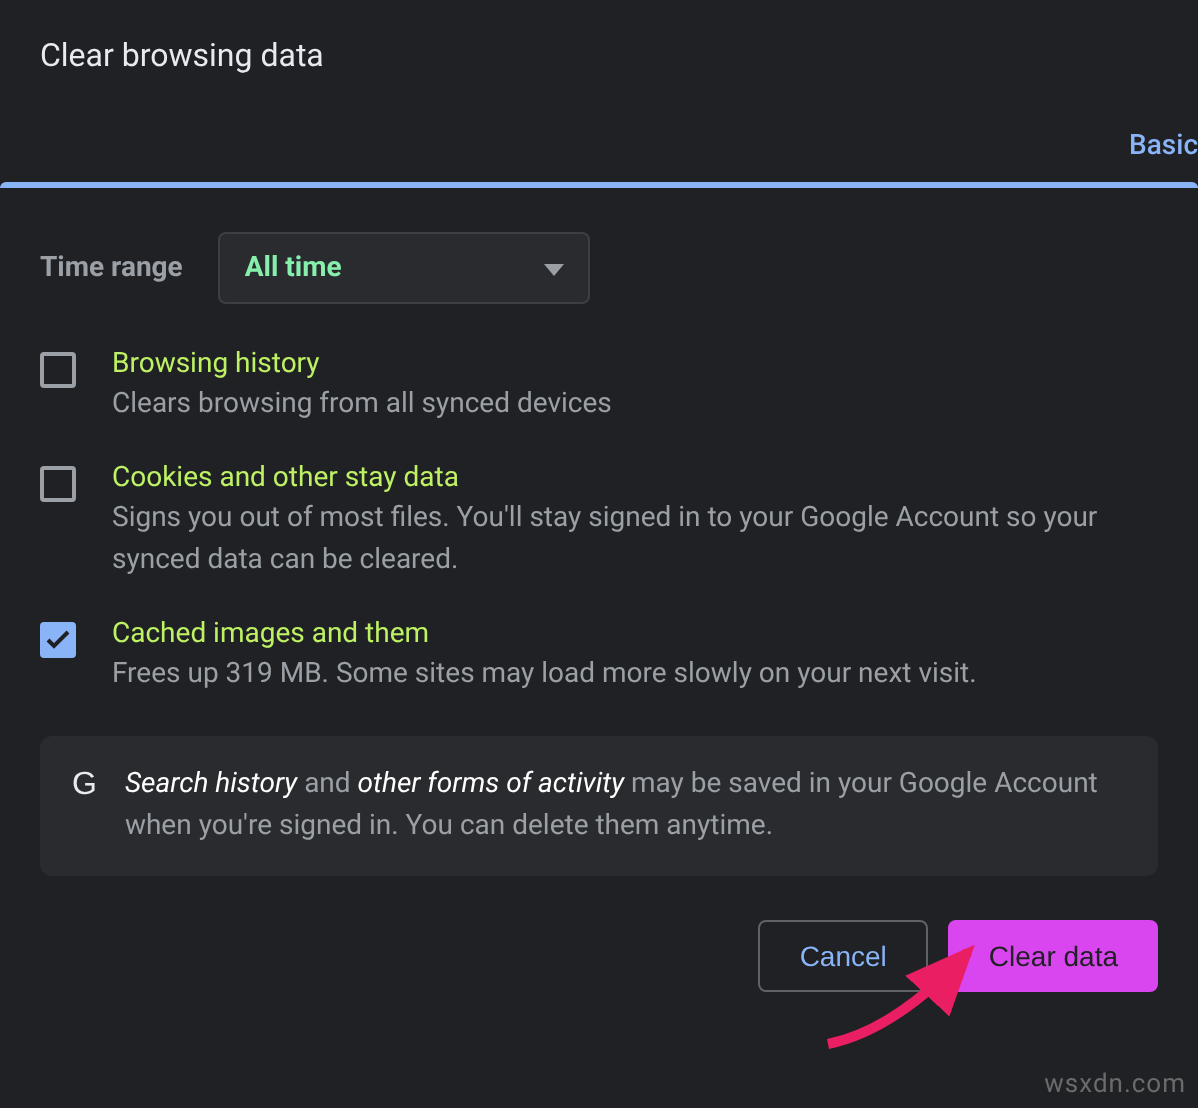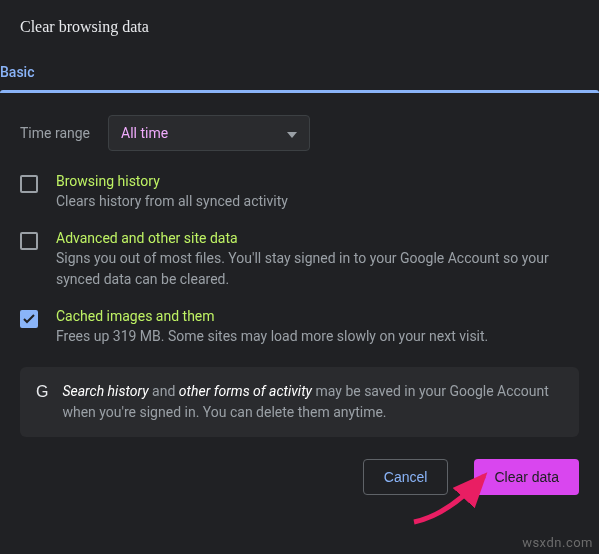--- a/index.html
+++ b/index.html
@@ -14,30 +14,29 @@
     position: relative;
   }
   .dialog {
     padding: 18px 20px 0 20px;
   }
   .title {
     font-size: 16px;
     font-weight: 400;
     color: #e8eaed;
     margin-bottom: 14px;
-    font-family: Liberation Serif, serif;
   }
   .tabs {
     display: flex;
     border-bottom: 1px solid #3c4043;
     margin: 0 -20px;
   }
   .tab {
     flex: 1;
-    text-align: left;
+    text-align: right;
     padding: 14px 0 12px 0;
     font-size: 14px;
     font-weight: 500;
     color: #9aa0a6;
     cursor: pointer;
     position: relative;
   }
   .tab.active {
     color: #8ab4f8;
   }
@@ -47,33 +46,34 @@
     left: 0; right: 0; bottom: -1px;
     height: 3px;
     background: #8ab4f8;
     border-radius: 3px 3px 0 0;
   }
   .row-time {
     display: flex;
     align-items: center;
     gap: 18px;
     padding: 22px 0 10px 0;
+    font-weight: bold;
   }
   .label-muted { color: #9aa0a6; }
   .select {
     background: #2a2b2e;
     border: 1px solid #3c4043;
     border-radius: 4px;
     height: 36px;
-    width: 202px;
+    width: 186px;
     display: flex;
     align-items: center;
     justify-content: space-between;
     padding: 0 12px;
-    color: #f0abfc;
+    color: #86efac;
     cursor: pointer;
   }
   .select svg { fill: #9aa0a6; }
   .option {
     display: flex;
     gap: 18px;
     padding: 12px 0 6px 0;
   }
   .option .box {
     flex: 0 0 auto;
@@ -109,21 +109,21 @@
     font-weight: 500;
     color: #e8eaed;
     font-size: 16px;
     padding-top: 2px;
   }
   .notice-text { color: #9aa0a6; line-height: 1.5; }
   .link { color: #ffffff; cursor: pointer; font-style: italic; }
   .actions {
     display: flex;
     justify-content: flex-end;
-    gap: 26px;
+    gap: 10px;
     padding: 22px 0 18px 0;
   }
   .btn {
     height: 36px;
     padding: 0 20px;
     border-radius: 4px;
     font-size: 14px;
     font-weight: 500;
     display: flex;
     align-items: center;
@@ -176,30 +176,30 @@
       </span>
     </div>
   </div>
 
   <div class="option">
     <div class="box">
       <div class="checkbox"></div>
     </div>
     <div>
       <div class="opt-title">Browsing history</div>
-      <div class="opt-desc">Clears history from all synced activity</div>
+      <div class="opt-desc">Clears browsing from all synced devices</div>
     </div>
   </div>
 
   <div class="option">
     <div class="box">
       <div class="checkbox"></div>
     </div>
     <div>
-      <div class="opt-title">Advanced and other site data</div>
+      <div class="opt-title">Cookies and other stay data</div>
       <div class="opt-desc">Signs you out of most files. You'll stay signed in to your Google Account so your synced data can be cleared.</div>
     </div>
   </div>
 
   <div class="option">
     <div class="box">
       <div class="checkbox checked">
         <svg width="12" height="10" viewBox="0 0 12 10" fill="none" stroke-width="2">
             <path d="M1 5l3 3 7-7"></path>
           </svg>

